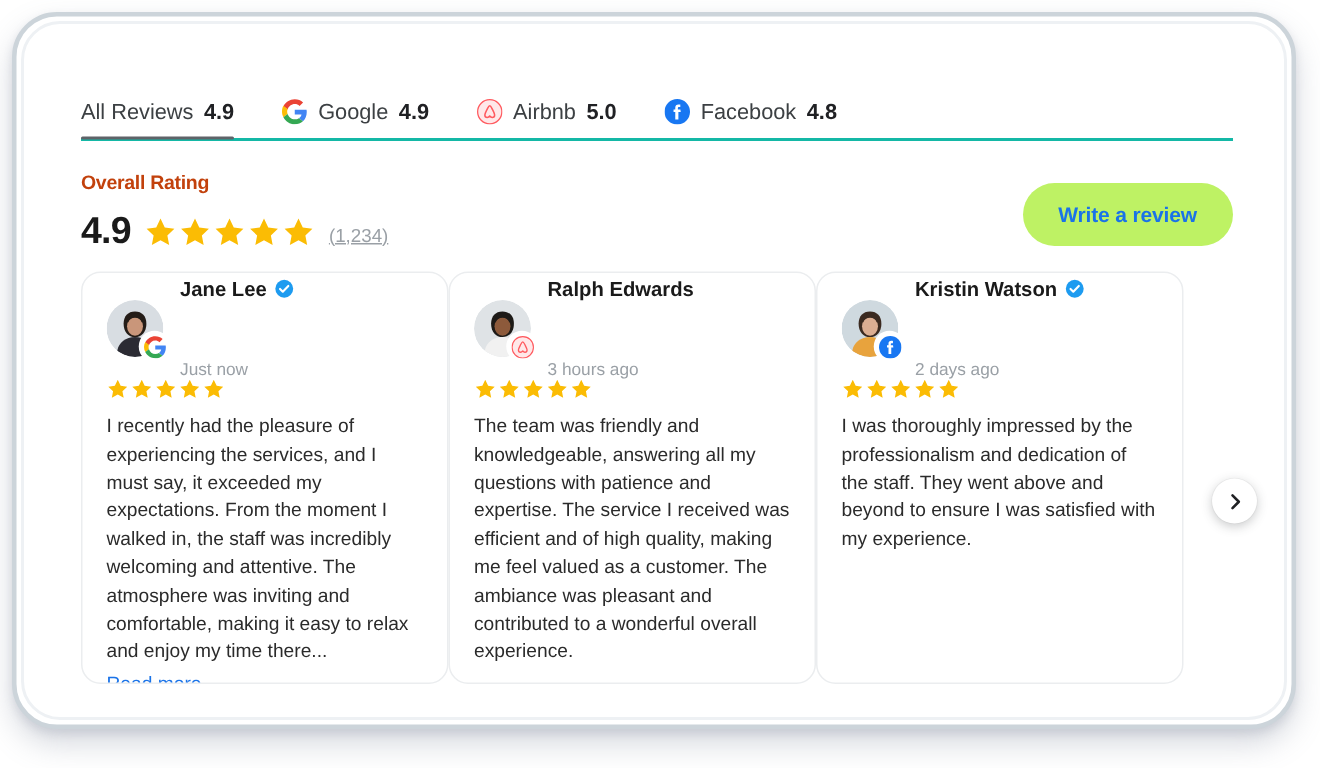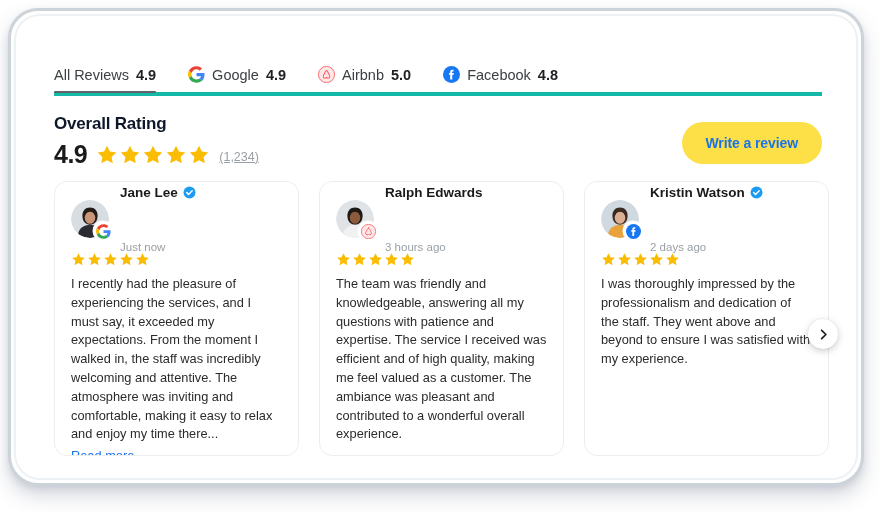--- a/index.html
+++ b/index.html
@@ -21,61 +21,61 @@
     position:absolute;left:3px;top:3px;width:844px;height:466px;
     border-radius:26px;background:#fff;overflow:hidden;box-sizing:border-box;
     border:2px solid #eef1f4;
   }
   .inner{position:absolute;left:0;top:0;width:844px;height:466px;}
 
   
   .tabs{
     position:absolute;left:38px;top:42px;width:768px;height:34px;
     display:flex;align-items:flex-end;gap:32px;
-    border-bottom:4px solid #14b8a6;
+    border-bottom:2px solid #14b8a6;
   }
   .tab{
     display:flex;align-items:center;gap:7px;
     padding-bottom:9px;cursor:pointer;position:relative;
     font-size:14.5px;color:#3c4043;white-space:nowrap;
   }
   .tab.active:after{
     content:"";position:absolute;left:0;right:0;bottom:-1px;height:2.5px;
     background:#5f6368;border-radius:2px;
   }
   .tab .tname{color:#3c4043;font-weight:400;}
   .tab .tscore{color:#202124;font-weight:700;}
 
   
   .bicon{width:17px;height:17px;flex:0 0 auto;display:block;}
 
   
   .ovr-title{
     position:absolute;left:38px;top:98px;
-    font-size:17px;font-weight:700;color:#0f172a;letter-spacing:-.2px;
+    font-size:13px;font-weight:700;color:#c2410c;letter-spacing:-.2px;
   }
   .ovr-row{position:absolute;left:38px;top:126px;display:flex;align-items:center;gap:9px;}
   .ovr-num{font-size:25px;font-weight:700;color:#1a1a1a;line-height:1;letter-spacing:-.5px;}
   .ovr-stars{display:flex;gap:1px;}
   .ovr-count{font-size:12.5px;color:#9aa0a6;font-weight:400;padding-top:4px;text-decoration:underline;}
 
   .write-btn{
     position:absolute;right:38px;top:106px;
-    background:#fde047;color:#1a73e8;
+    background:#bef264;color:#1a73e8;
     font-size:14px;font-weight:700;
     border:none;border-radius:22px;
     padding:13px 24px;cursor:pointer;
     font-family:inherit;letter-spacing:-.1px;
   }
 
   
   .cards{
     position:absolute;left:38px;top:165px;
     width:776px;height:275px;
-    display:flex;gap:20px;
+    display:flex;
   }
   .card{
     width:245px;flex:0 0 245px;height:275px;box-sizing:border-box;
     background:#fff;border:1px solid #ebedef;border-radius:13px;
     padding:16px 16px 14px 16px;position:relative;overflow:hidden;
   }
   .chead{display:flex;align-items:center;gap:11px;height:42px;}
   .avatar{position:relative;width:38px;height:38px;flex:0 0 38px;}
   .avatar .photo{
     width:38px;height:38px;border-radius:50%;display:block;overflow:hidden;

